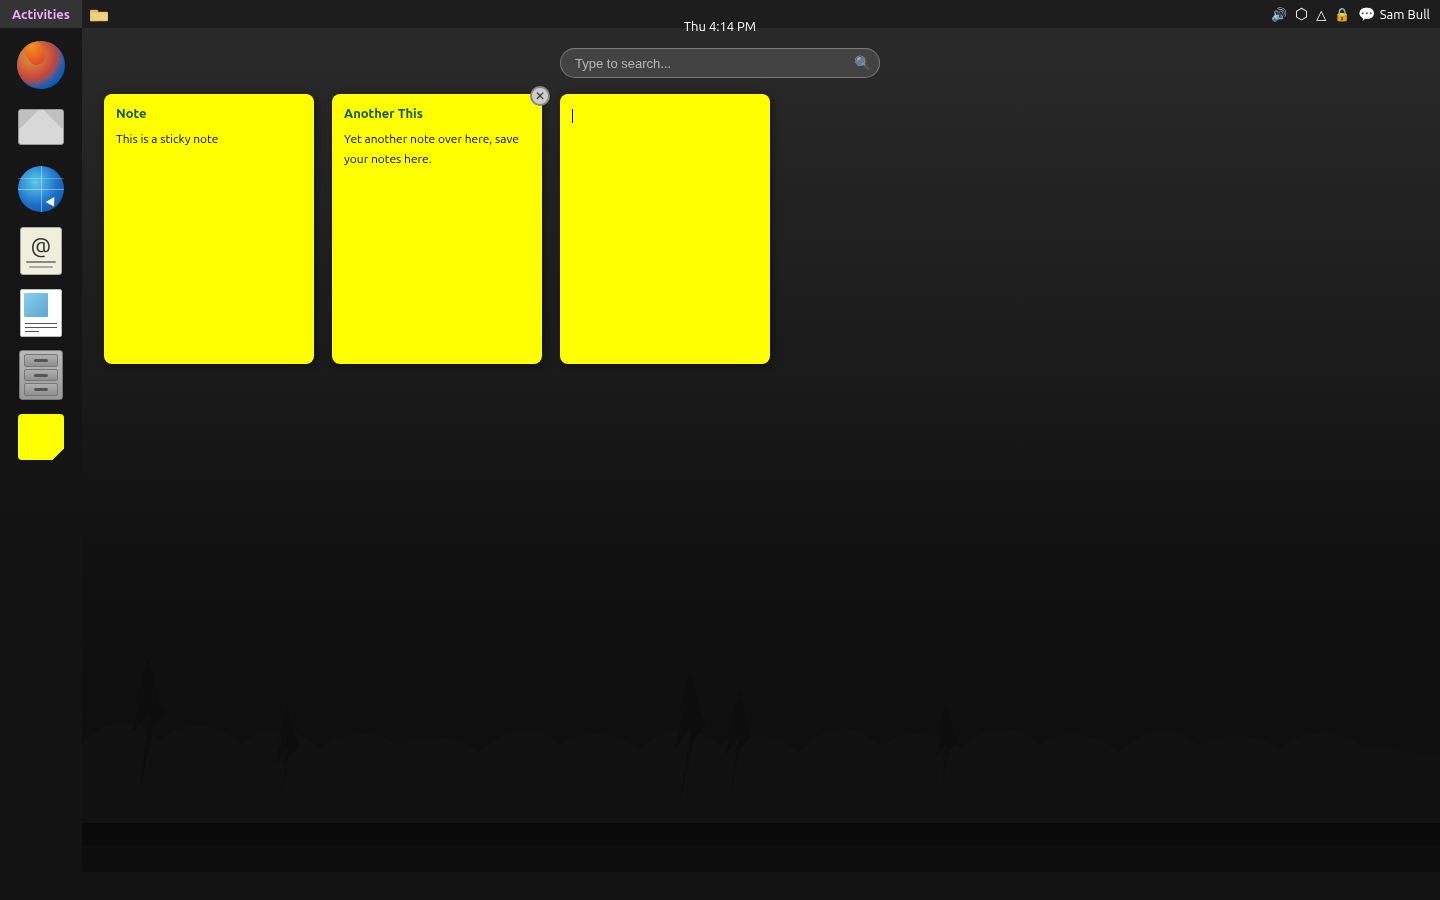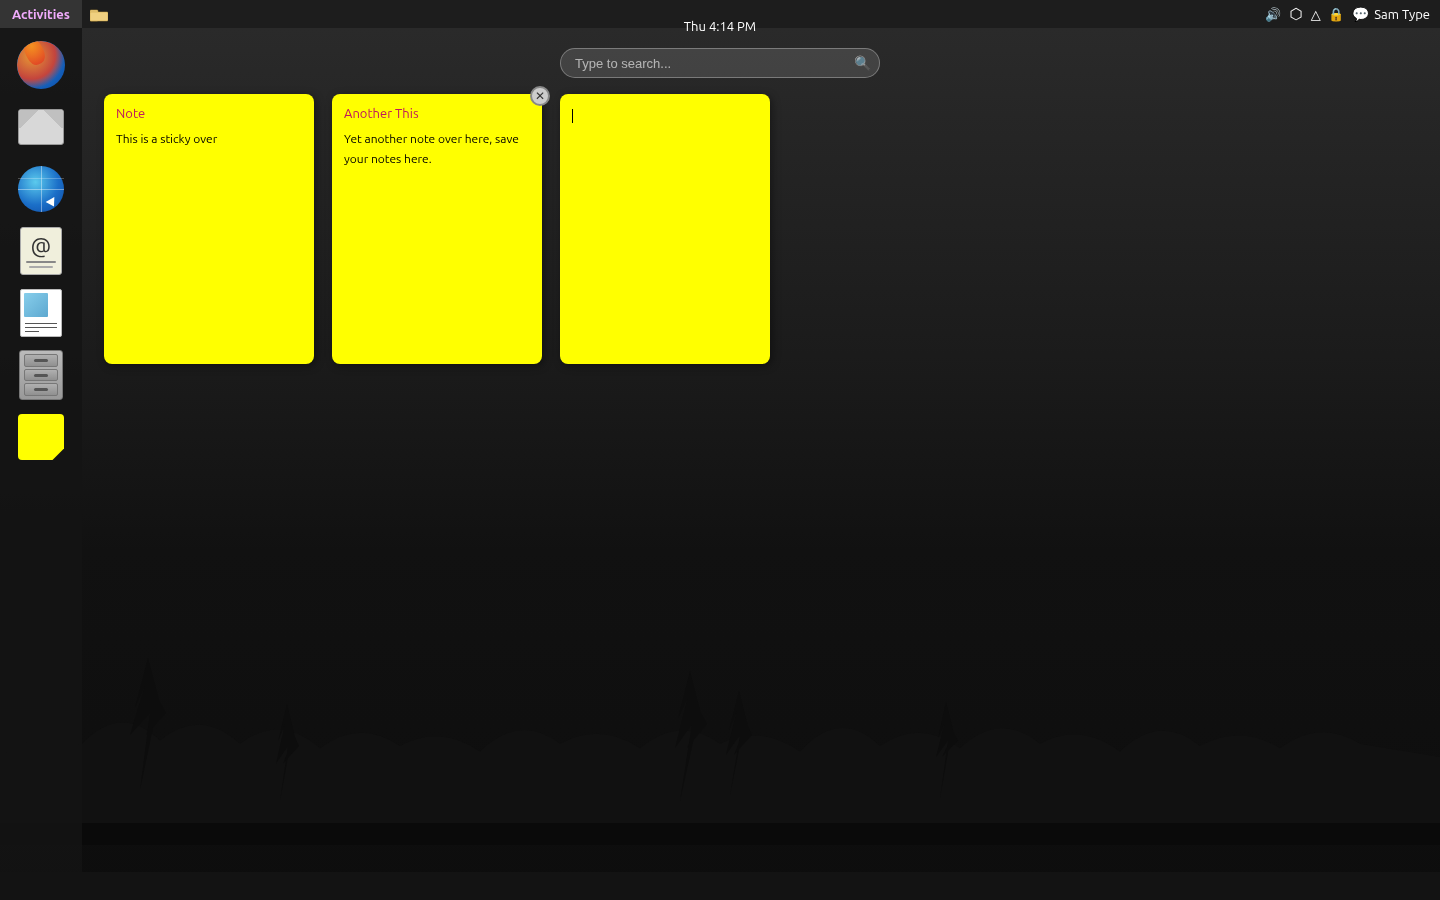--- a/index.html
+++ b/index.html
@@ -152,22 +152,22 @@
       min-height: 270px;
       background: #ffff00;
       border-radius: 8px;
       padding: 12px;
       position: relative;
       box-shadow: 2px 2px 8px rgba(0,0,0,0.4);
       cursor: text;
     }
     .sticky-note-title {
       font-size: 13px;
-      font-weight: normal;
-      color: #be185d;
+      font-weight: bold;
+      color: #14532d;
       margin-bottom: 8px;
       display: block;
     }
     .sticky-note-body {
       font-size: 12px;
       color: #000;
       line-height: 1.4;
     }
 
     
@@ -235,21 +235,21 @@
     </svg>
   </div>
   <div id="clock">Thu  4:14 PM</div>
   <div id="system-tray">
     <span class="tray-icon">🔊</span>
     <span class="tray-icon" style="font-size:15px;">⬡</span>
     <span class="tray-icon">△</span>
     <span class="tray-icon" style="font-size:13px;">🔒</span>
     <div id="chat-icon-area">
       <span style="font-size:14px;">💬</span>
-      <span>Sam Type</span>
+      <span>Sam Bull</span>
     </div>
   </div>
 </div>
 
 <div id="desktop">
 
   <svg class="landscape-svg" viewBox="0 0 1440 200" xmlns="http://www.w3.org/2000/svg" preserveAspectRatio="none" style="height:220px;">
 
     <rect x="0" y="120" width="1440" height="80" fill="#0a0a0a"></rect>
 
@@ -328,21 +328,21 @@
 
     <div class="dock-icon">
       <div style="width:46px;height:46px;background:#ffff00;border-radius:4px;clip-path:polygon(0 0,100% 0,100% 75%,75% 100%,0 100%);"></div>
     </div>
   </div>
 
   <div id="notes-area">
 
     <div class="sticky-note">
       <span class="sticky-note-title">Note</span>
-      <span class="sticky-note-body">This is a sticky over</span>
+      <span class="sticky-note-body">This is a sticky note</span>
     </div>
 
     <div class="sticky-note" style="position:relative;">
       <div class="note-close-btn">✕</div>
       <span class="sticky-note-title">Another This</span>
       <span class="sticky-note-body">Yet another note over here, save your notes here.</span>
     </div>
 
     <div class="sticky-note">
       <span class="sticky-note-body"><span class="text-cursor"></span></span>

